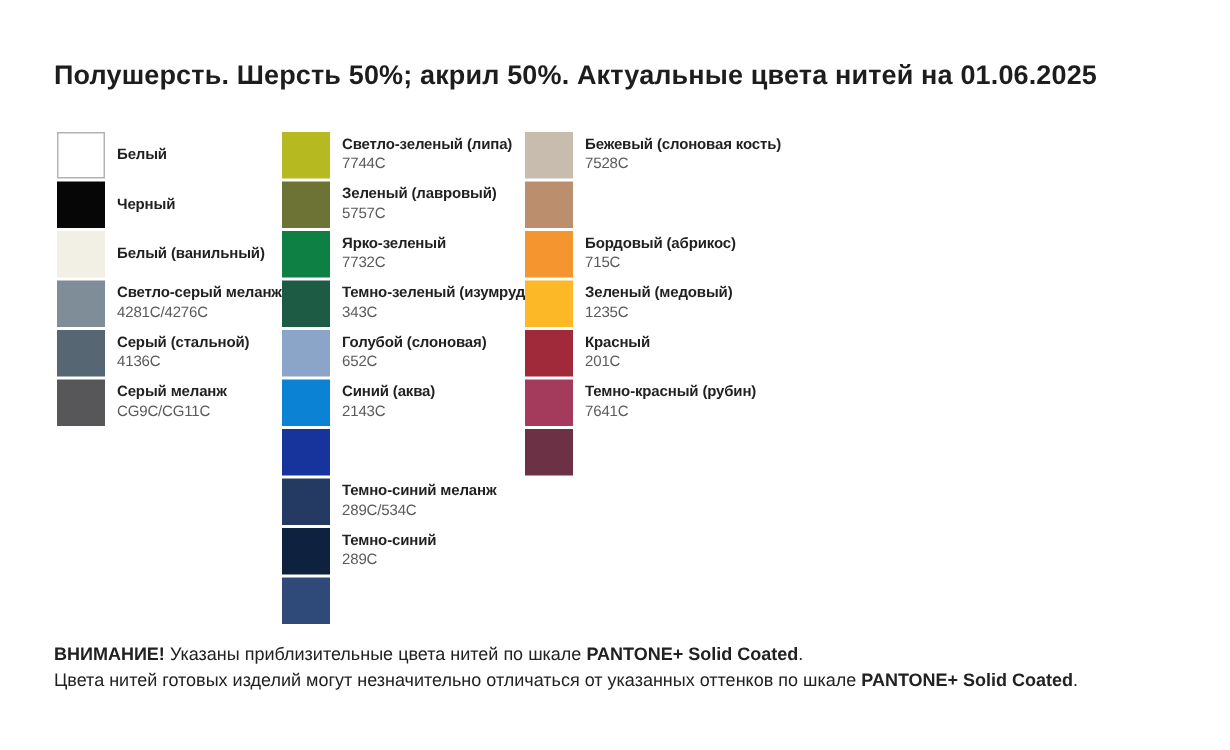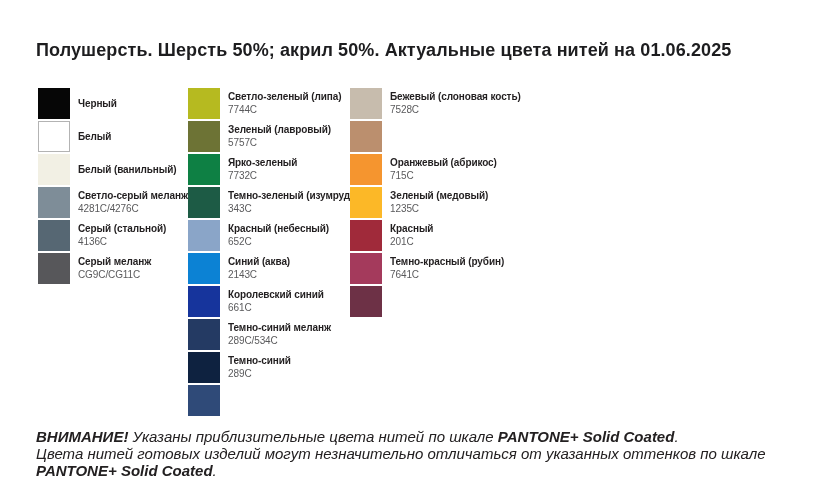--- a/index.html
+++ b/index.html
@@ -65,45 +65,44 @@
   .swatch-code {
     font-size: 10px;
     line-height: 13px;
     color: #5a5a5c;
     letter-spacing: -0.1px;
   }
   .footer {
     position: absolute;
     left: 36px;
     top: 428px;
-    font-size: 15px;
+    font-size: 12px;
     line-height: 17px;
     color: #232021;
-    font-style: italic;
   }
   .footer b { font-weight: bold; }
 </style>
 </head>
 <body>
 
 <div class="page">
   <h1 class="title">Полушерсть. Шерсть 50%; акрил 50%. Актуальные цвета нитей на 01.06.2025</h1>
 
   <div class="grid">
     <div class="col col-1">
         <div class="swatch-row">
+          <div class="swatch" style="background: rgb(255, 255, 255); border: 1px solid rgb(179, 179, 179);"></div>
+          <div class="swatch-label">
+            <div class="swatch-name">Белый</div>
+          </div>
+        </div>
+        <div class="swatch-row">
           <div class="swatch" style="background: rgb(6, 6, 6);"></div>
           <div class="swatch-label">
             <div class="swatch-name">Черный</div>
-          </div>
-        </div>
-        <div class="swatch-row">
-          <div class="swatch" style="background: rgb(255, 255, 255); border: 1px solid rgb(179, 179, 179);"></div>
-          <div class="swatch-label">
-            <div class="swatch-name">Белый</div>
           </div>
         </div>
         <div class="swatch-row">
           <div class="swatch" style="background: rgb(242, 240, 228);"></div>
           <div class="swatch-label">
             <div class="swatch-name">Белый (ванильный)</div>
           </div>
         </div>
         <div class="swatch-row">
           <div class="swatch" style="background: rgb(126, 141, 152);"></div>
@@ -152,37 +151,33 @@
         <div class="swatch-row">
           <div class="swatch" style="background: rgb(29, 91, 69);"></div>
           <div class="swatch-label">
             <div class="swatch-name">Темно-зеленый (изумруд)</div>
             <div class="swatch-code">343C</div>
           </div>
         </div>
         <div class="swatch-row">
           <div class="swatch" style="background: rgb(138, 165, 200);"></div>
           <div class="swatch-label">
-            <div class="swatch-name">Красный (небесный)</div>
+            <div class="swatch-name">Голубой (слоновая)</div>
             <div class="swatch-code">652C</div>
           </div>
         </div>
         <div class="swatch-row">
           <div class="swatch" style="background: rgb(12, 130, 212);"></div>
           <div class="swatch-label">
             <div class="swatch-name">Синий (аква)</div>
             <div class="swatch-code">2143C</div>
           </div>
         </div>
         <div class="swatch-row">
           <div class="swatch" style="background: rgb(22, 52, 156);"></div>
-          <div class="swatch-label">
-            <div class="swatch-name">Королевский синий</div>
-            <div class="swatch-code">661C</div>
-          </div>
         </div>
         <div class="swatch-row">
           <div class="swatch" style="background: rgb(36, 58, 99);"></div>
           <div class="swatch-label">
             <div class="swatch-name">Темно-синий меланж</div>
             <div class="swatch-code">289C/534C</div>
           </div>
         </div>
         <div class="swatch-row">
           <div class="swatch" style="background: rgb(14, 34, 64);"></div>
@@ -202,21 +197,21 @@
             <div class="swatch-name">Бежевый (слоновая кость)</div>
             <div class="swatch-code">7528C</div>
           </div>
         </div>
         <div class="swatch-row">
           <div class="swatch" style="background: rgb(187, 143, 110);"></div>
         </div>
         <div class="swatch-row">
           <div class="swatch" style="background: rgb(245, 149, 47);"></div>
           <div class="swatch-label">
-            <div class="swatch-name">Оранжевый (абрикос)</div>
+            <div class="swatch-name">Бордовый (абрикос)</div>
             <div class="swatch-code">715C</div>
           </div>
         </div>
         <div class="swatch-row">
           <div class="swatch" style="background: rgb(252, 184, 39);"></div>
           <div class="swatch-label">
             <div class="swatch-name">Зеленый (медовый)</div>
             <div class="swatch-code">1235C</div>
           </div>
         </div>

